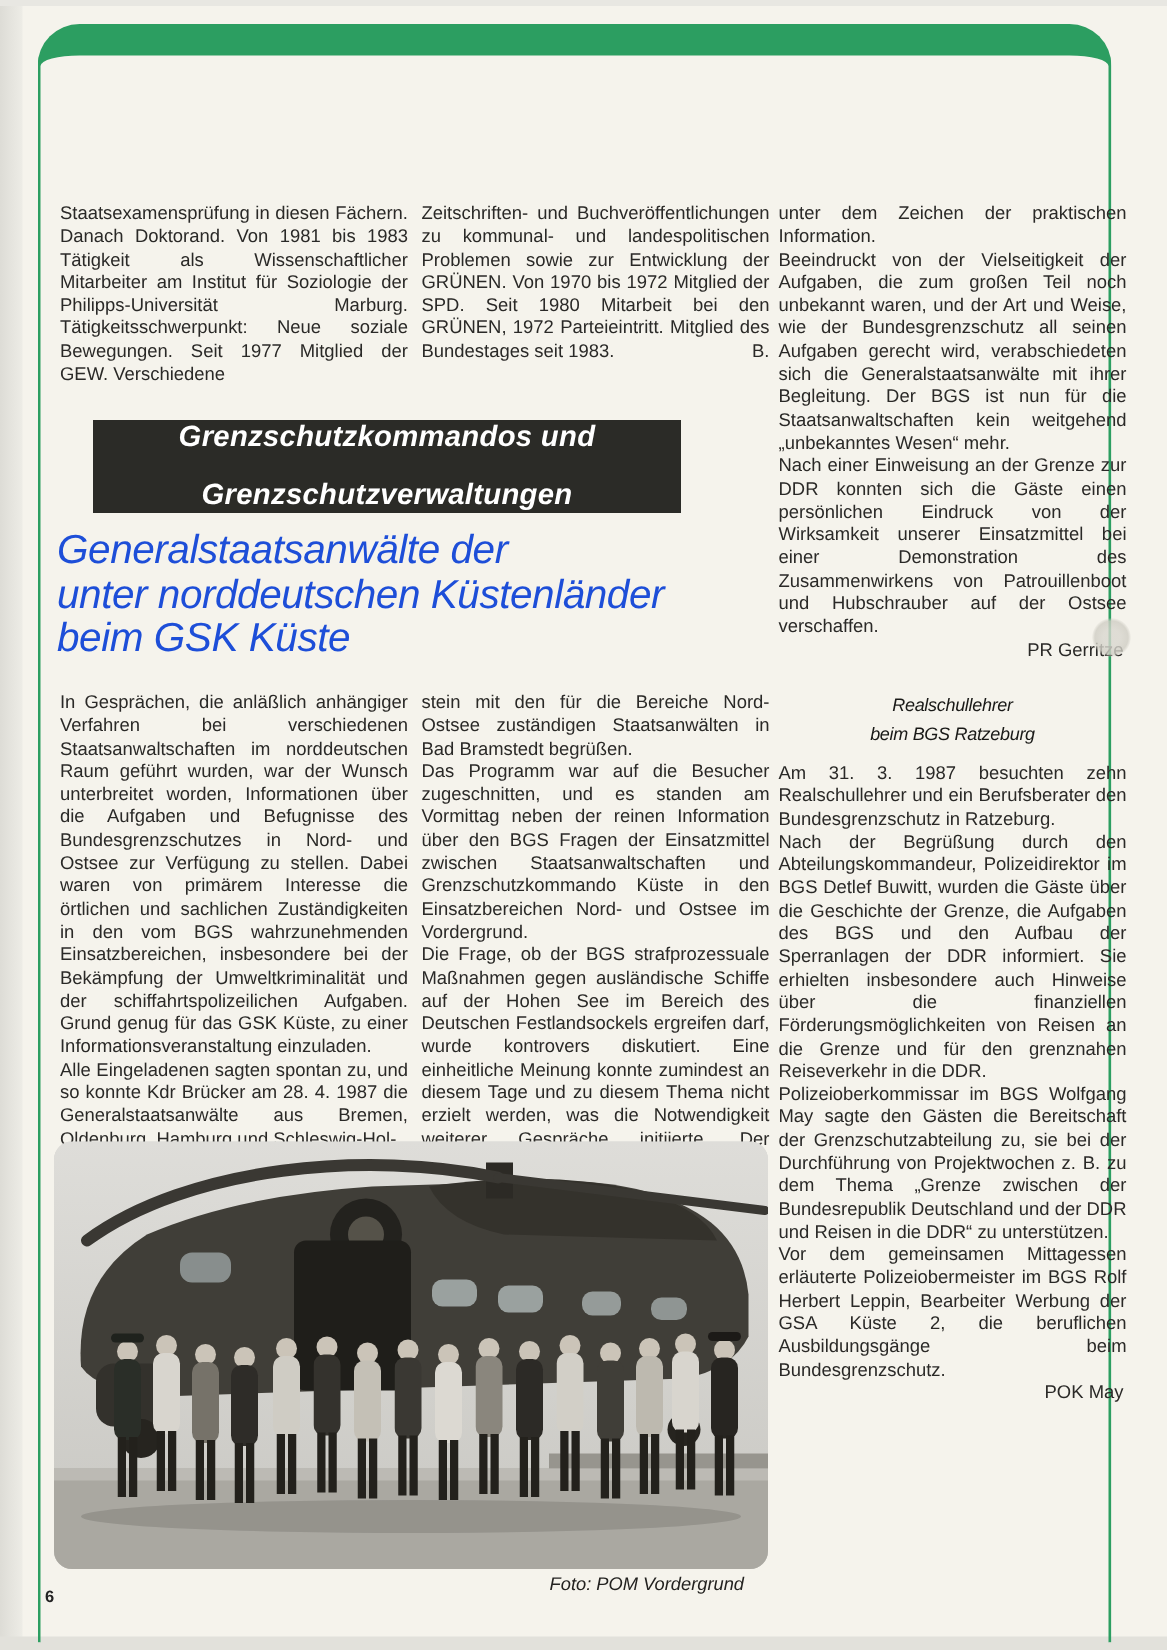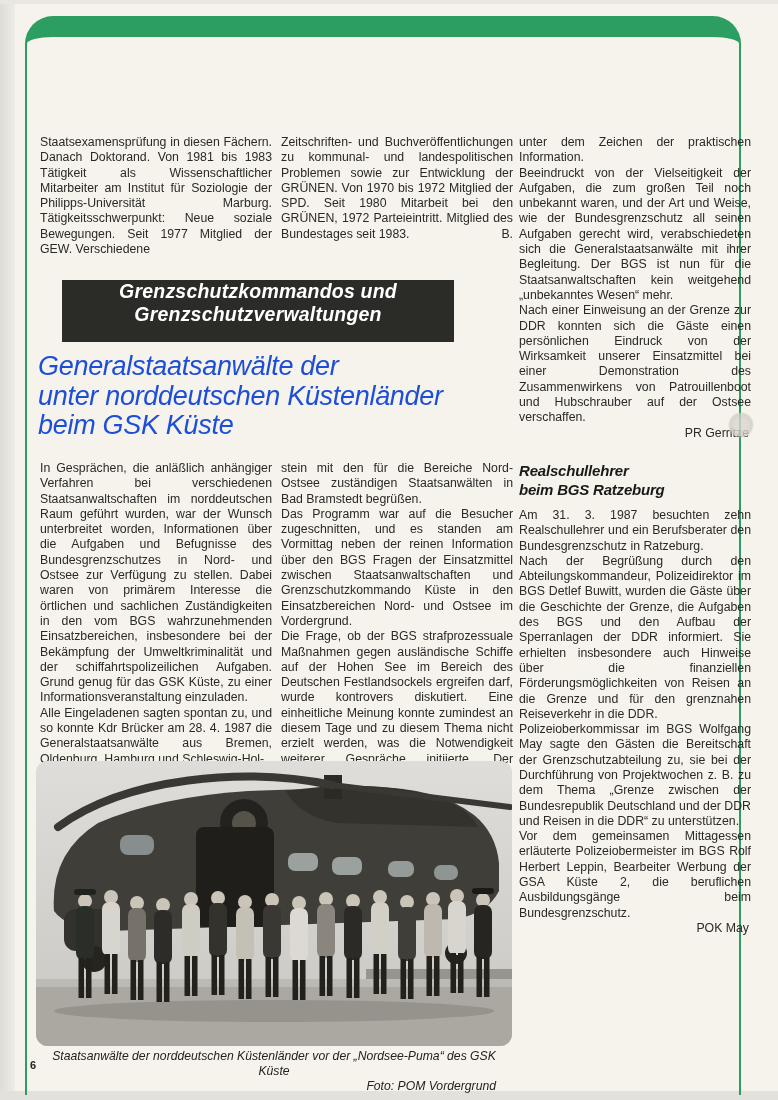--- a/index.html
+++ b/index.html
@@ -29,31 +29,31 @@
   }
 
   .colblock{position:absolute;width:232px;font-size:12.3px;line-height:15.3px;text-align:justify;}
   .colblock p{margin:0;}
   .inline-sig{float:right;}
   .sig{text-align:right;margin-top:1px;padding-right:2px;font-size:12.3px;}
 
   .kicker{
     position:absolute;left:62px;top:276px;width:392px;height:62px;
     background:#2b2b27;color:#ffffff;
-    display:flex;flex-direction:column;align-items:center;justify-content:flex-start;
+    display:flex;flex-direction:column;align-items:center;justify-content:space-between;
     font-weight:bold;font-style:italic;font-size:19.5px;line-height:23px;letter-spacing:.2px;
   }
   .headline{
     position:absolute;left:38px;top:348px;width:474px;
     font-weight:normal;font-style:italic;font-size:27px;line-height:29.5px;
     letter-spacing:-.3px;color:#1d4ed8;
   }
   .sub-head{
-    font-weight:bold;font-style:italic;font-size:15px;line-height:19.5px;
-    letter-spacing:-.2px;color:#191917;margin:20px 0 8px 0;text-align:left;
+    font-weight:normal;font-style:italic;font-size:12px;line-height:19.5px;
+    letter-spacing:-.2px;color:#191917;margin:20px 0 8px 0;text-align:center;
   }
   .stamp{
     position:absolute;left:728px;top:408px;width:26px;height:26px;border-radius:50%;
     background:radial-gradient(circle,#d9d7cf 30%,#cfcdc4 60%,transparent 72%);
     opacity:.8;
   }
 
   .photo{
     position:absolute;left:36px;top:757px;width:476px;height:285px;
     border-radius:12px;overflow:hidden;background:#d6d5d1;
@@ -187,19 +187,18 @@
       <use href="#prs" transform="translate(388,130)" color="#bdb9af"></use>
       <use href="#prs" transform="translate(412,127)" color="#d8d5ce"></use>
       <use href="#prs" transform="translate(438,131)" color="#272521"></use>
 
       <rect x="38" y="128" width="22" height="6" rx="3" fill="#1f221d"></rect>
       <rect x="436" y="127" width="22" height="6" rx="3" fill="#1c1a17"></rect>
     </svg>
   </div>
 
   <div class="caption">
-    <div class="cap-line">Staatsanwälte der norddeutschen Küstenländer vor der „Nordsee-Puma“ des GSK Küste</div>
     <div class="cap-credit">Foto: POM Vordergrund</div>
   </div>
 
   <div class="pageno">6</div>
 
 </div>
 
 </body></html>

